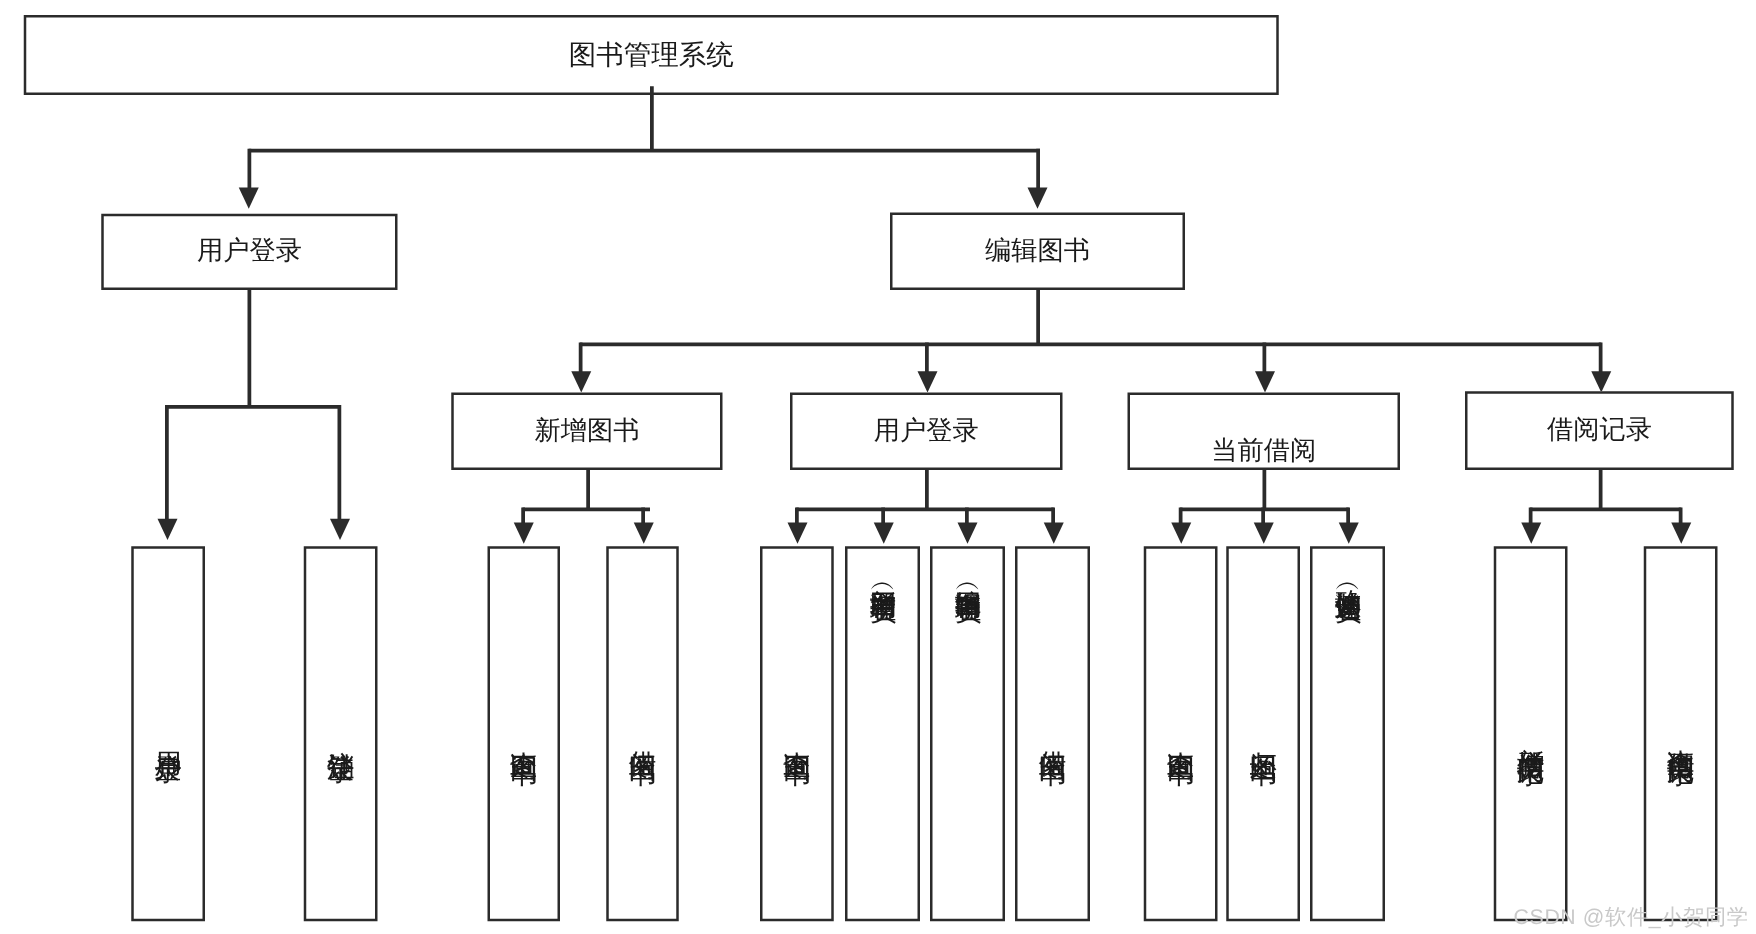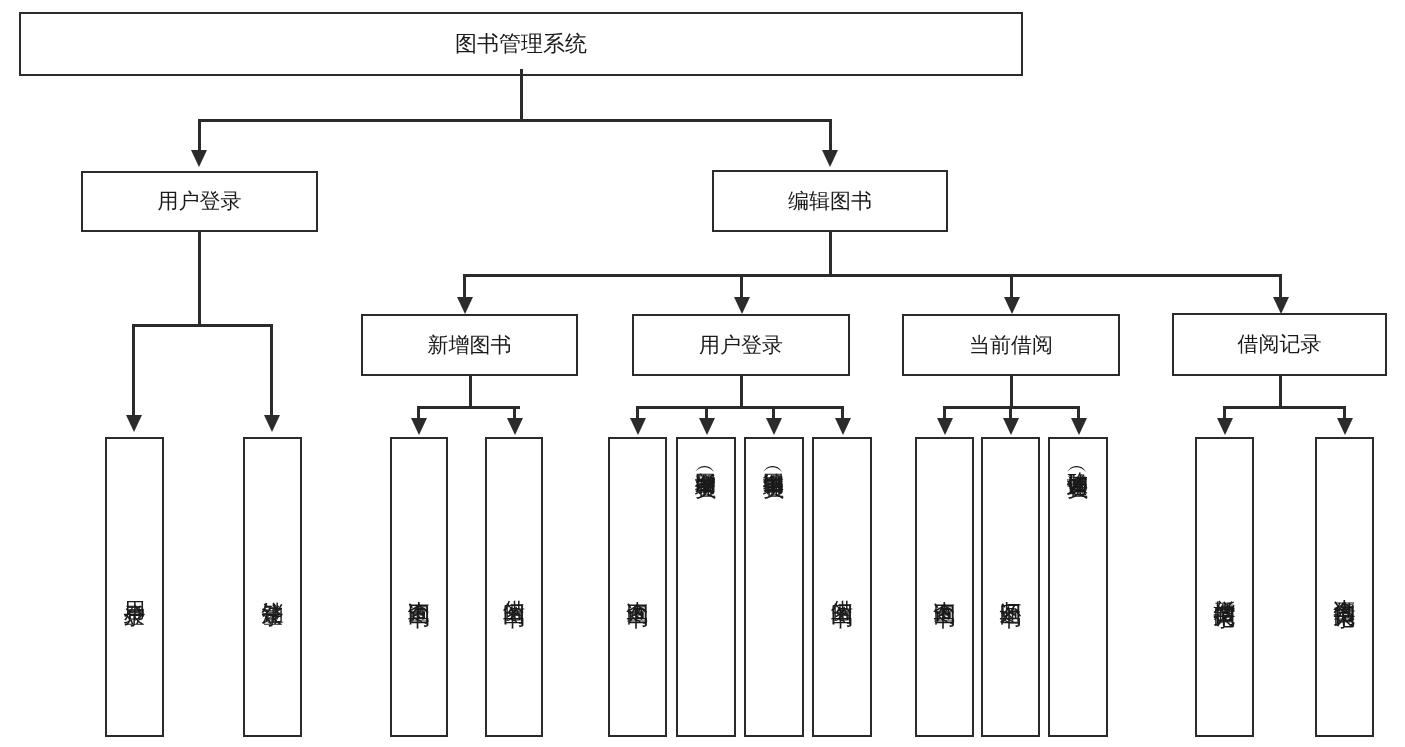--- a/index.html
+++ b/index.html
@@ -121,21 +121,21 @@
   <div class="arrow" style="left:1004px;top:297px;"></div>
   <div class="ln v" style="left:1279px;top:274px;height:26px;"></div>
   <div class="arrow" style="left:1273px;top:297px;"></div>
 
   <div class="node horiz" style="left:361px;top:314px;width:217px;height:62px;">
     <span class="lbl">新增图书</span>
   </div>
   <div class="node horiz" style="left:632px;top:314px;width:218px;height:62px;">
     <span class="lbl">用户登录</span>
   </div>
-  <div class="node horiz" style="left:902px;top:314px;width:218px;height:62px;">
+  <div class="node horiz" style="left:902px;top:314px;width:218px;height:62px;align-items:flex-end;">
     <span class="lbl">当前借阅</span>
   </div>
   <div class="node horiz" style="left:1172px;top:313px;width:215px;height:63px;">
     <span class="lbl">借阅记录</span>
   </div>
 
   <div class="ln v" style="left:469px;top:376px;height:32px;"></div>
   <div class="ln h" style="left:418px;top:406px;width:102px;"></div>
   <div class="ln v" style="left:417px;top:406px;height:14px;"></div>
   <div class="arrow" style="left:411px;top:418px;"></div>
@@ -206,14 +206,15 @@
     <span class="lbl">确认归还（管理员）</span>
   </div>
 
   <div class="node vert mid" style="left:1195px;top:437px;width:59px;height:300px;">
     <span class="lbl">新增借阅记录</span>
   </div>
   <div class="node vert mid" style="left:1315px;top:437px;width:59px;height:300px;">
     <span class="lbl">查询借阅记录</span>
   </div>
 
+  <div id="watermark">CSDN @软件_小贺同学</div>
 
 </div>
 
 </body></html>

